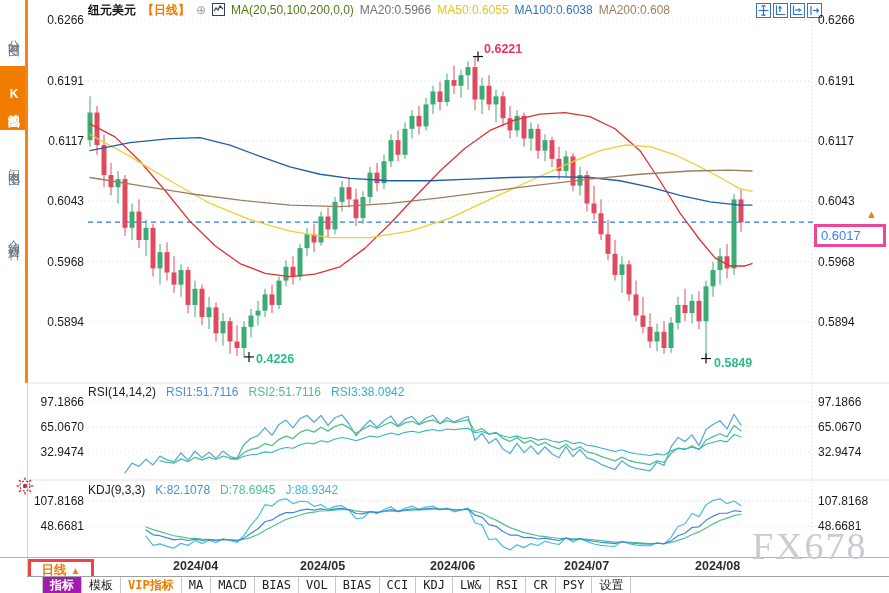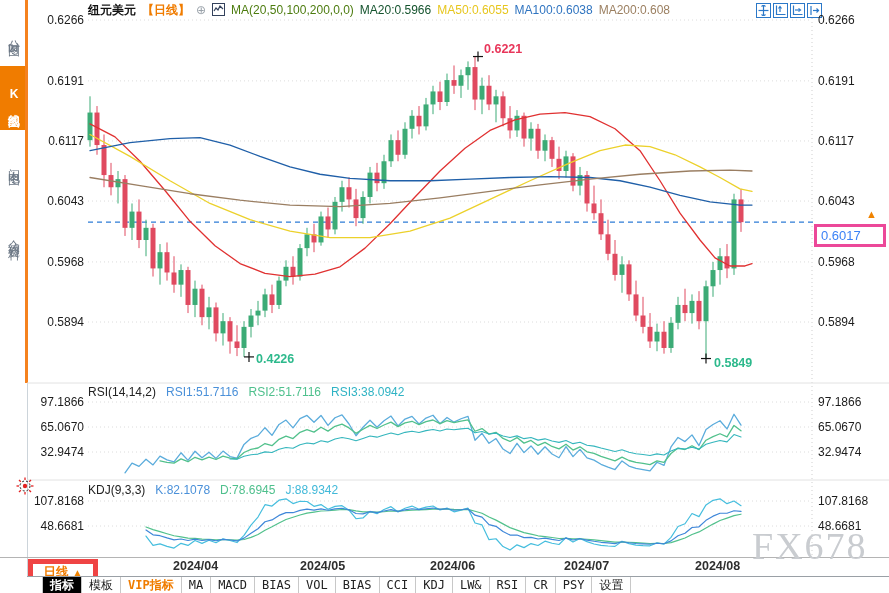--- a/index.html
+++ b/index.html
@@ -16,21 +16,21 @@
   #tab-flash{top:132px;height:62px;}
   #tab-contract{top:196px;height:80px;}
   #orange-strip{position:absolute;left:25px;top:0;width:3px;height:383px;background:#f5821f;}
   
   #hdr{position:absolute;left:88px;top:2px;height:15px;font-size:12px;white-space:nowrap;}
   #hdr span{margin-right:6px;}
   .sym{color:#111;font-weight:bold;}
   .period{color:#f07c00;font-weight:bold;}
   .plusicon{color:#9aa2aa;}
   .map{color:#4d7c0f;}
-  .ma20{color:#14532d;}
+  .ma20{color:#737373;}
   .ma50{color:#e7c61e;}
   .ma100{color:#2f74c0;}
   .ma200{color:#9b7f60;}
   
   #topicons{position:absolute;left:756px;top:3px;display:flex;gap:2px;}
   .ticon{width:13px;height:13px;border:1px solid #2b78c8;display:flex;align-items:center;justify-content:center;cursor:pointer;background:#fff;}
   
   .ylab{position:absolute;font-size:12px;color:#1c1c1c;}
   .ylab.l{left:0;width:84px;text-align:right;}
   .ylab.r{left:818px;text-align:left;}
@@ -48,30 +48,30 @@
   #ann-low1{left:256px;top:352px;color:#2db98c;}
   #ann-low2{left:714px;top:356px;color:#2db98c;}
   
   #pricebox{position:absolute;left:814px;top:224px;width:62px;height:17px;border:3px solid #ec4899;background:#fff;
             color:#3b82f6;font-size:13px;line-height:17px;padding-left:4px;}
   #pricearrow{position:absolute;left:866px;top:208px;color:#f08300;font-size:11px;}
   
   #alarm{position:absolute;left:16px;top:477px;width:18px;height:18px;cursor:pointer;}
   
   #axisline{position:absolute;left:0;top:557px;width:889px;height:1px;background:#b4b4b4;}
-  #periodbox{position:absolute;left:28px;top:559px;width:60px;height:16px;border:5px solid #ef4444;background:#fff;
+  #periodbox{position:absolute;left:28px;top:559px;width:60px;height:16px;border:3px solid #ef4444;background:#fff;
              display:flex;align-items:center;justify-content:center;gap:4px;font-size:12.5px;font-weight:bold;cursor:pointer;}
   #periodbox .pl{color:#f07c00;}
   #periodbox .pa{color:#f08300;font-size:10px;}
   .month{position:absolute;top:559px;font-size:12.5px;font-weight:bold;color:#2e2e2e;}
   #toolbar{position:absolute;left:27px;top:576px;width:862px;height:17px;border-top:1px solid #9aa0a6;background:#fff;
            display:flex;font-size:12px;color:#222;font-family:"DejaVu Sans Mono","DejaVu Sans",monospace;}
   .tgap{width:15px;border-right:1px solid #c8c8c8;}
   .tbtn{padding:0 7px;line-height:16px;border-right:1px solid #c8c8c8;cursor:pointer;white-space:nowrap;}
-  .tbtn.active{background:#000000;color:#fff;font-weight:bold;}
+  .tbtn.active{background:#a21caf;color:#fff;font-weight:bold;}
   .tbtn.vip{color:#f07c00;font-weight:bold;}
   
   #wm{position:absolute;left:752px;top:524px;font-family:"Liberation Serif","DejaVu Serif",serif;
       font-size:38px;color:#c9ccd0;letter-spacing:2px;}
   #chart-svg{position:absolute;left:0;top:0;pointer-events:none;}
 </style>
 </head>
 <body>
 
 <div id="app">

